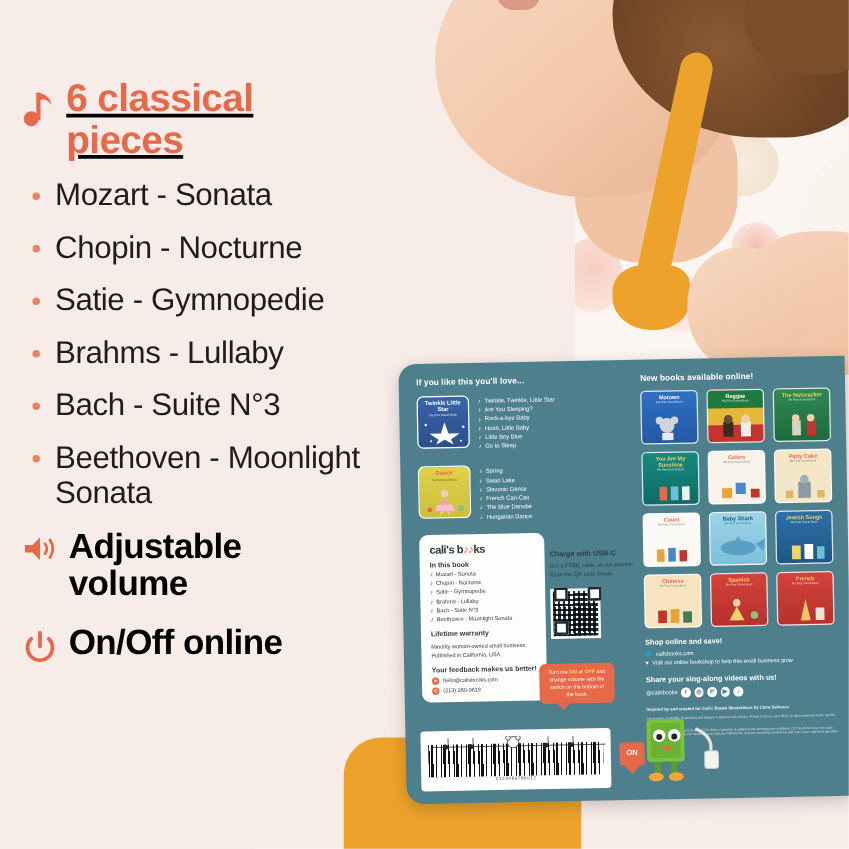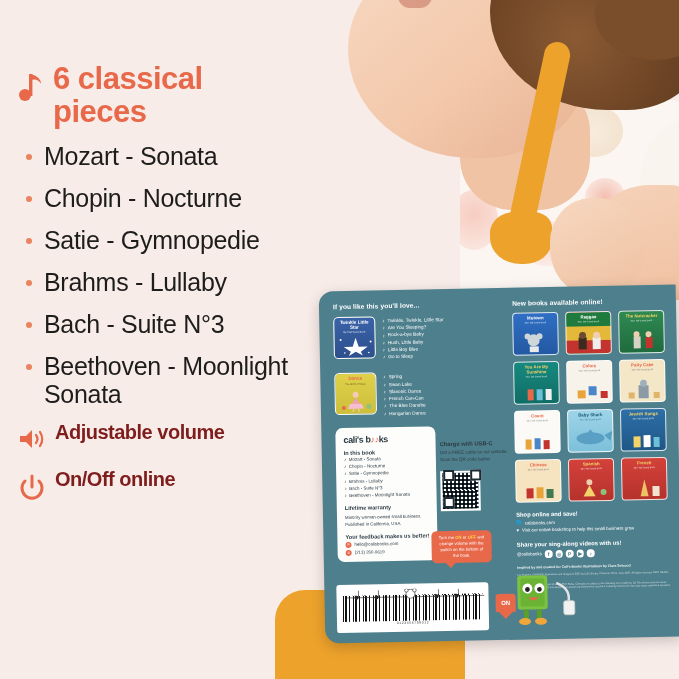--- a/index.html
+++ b/index.html
@@ -14,21 +14,21 @@
     background: #f8ece8;
   }
 
   
   .left-panel {
     position: absolute; left: 0; top: 0;
     width: 340px; height: 679px;
     padding: 62px 0 0 18px;
     z-index: 6;
   }
-  .headline-row { display: flex; align-items: flex-start; gap: 9px; }
+  .headline-row { display: flex; align-items: flex-start; gap: 9px; text-decoration: underline; }
   .note-icon { width: 26px; flex: 0 0 26px; margin-top: 10px; }
   .headline {
     color: #e8684a;
     font-size: 31px; font-weight: bold;
     line-height: 1.07; letter-spacing: -.5px;
     max-width: 215px;
   }
   .song-list { margin: 14px 0 0 8px; }
   .song-item { display: flex; align-items: flex-start; gap: 12px; margin-bottom: 14px; }
   .bullet {
@@ -36,21 +36,21 @@
     background: #e8845f; flex: 0 0 6px; margin-top: 12px;
   }
   .song-text {
     color: #1d1d1b; font-size: 25px;
     line-height: 1.12; letter-spacing: -.3px;
     max-width: 250px;
   }
   .feature-row { display: flex; align-items: flex-start; gap: 9px; margin-top: 14px; }
   .feature-icon { width: 28px; flex: 0 0 28px; margin-top: 5px; }
   .feature-text {
-    color: #7f1d1d; font-size: 20px; font-weight: bold;
+    color: #000000; font-size: 28px; font-weight: bold;
     line-height: 1.05; letter-spacing: -.5px; max-width: 240px;
   }
 
   
   .photo {
     position: absolute; left: 340px; top: 0;
     width: 339px; height: 300px;
     background: #f8ece8; overflow: hidden;
   }
   .baby-head {

